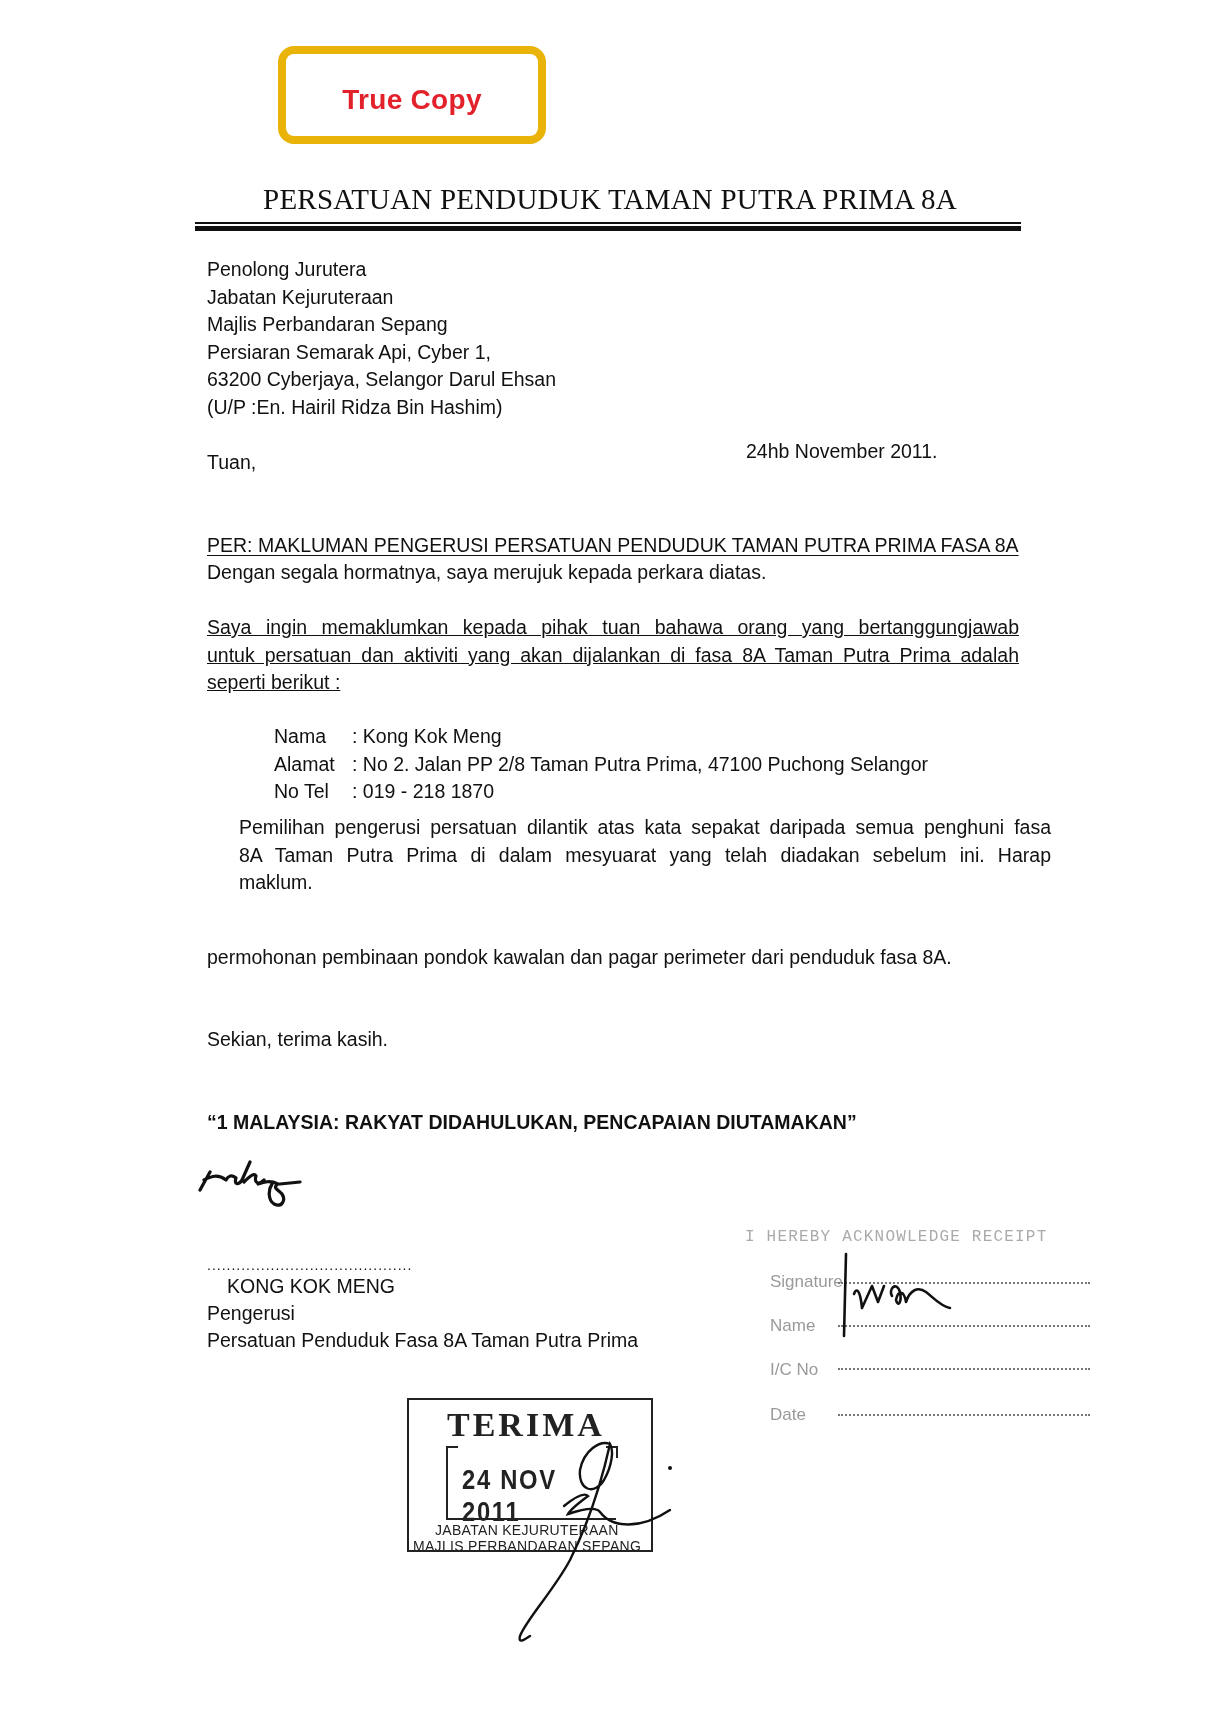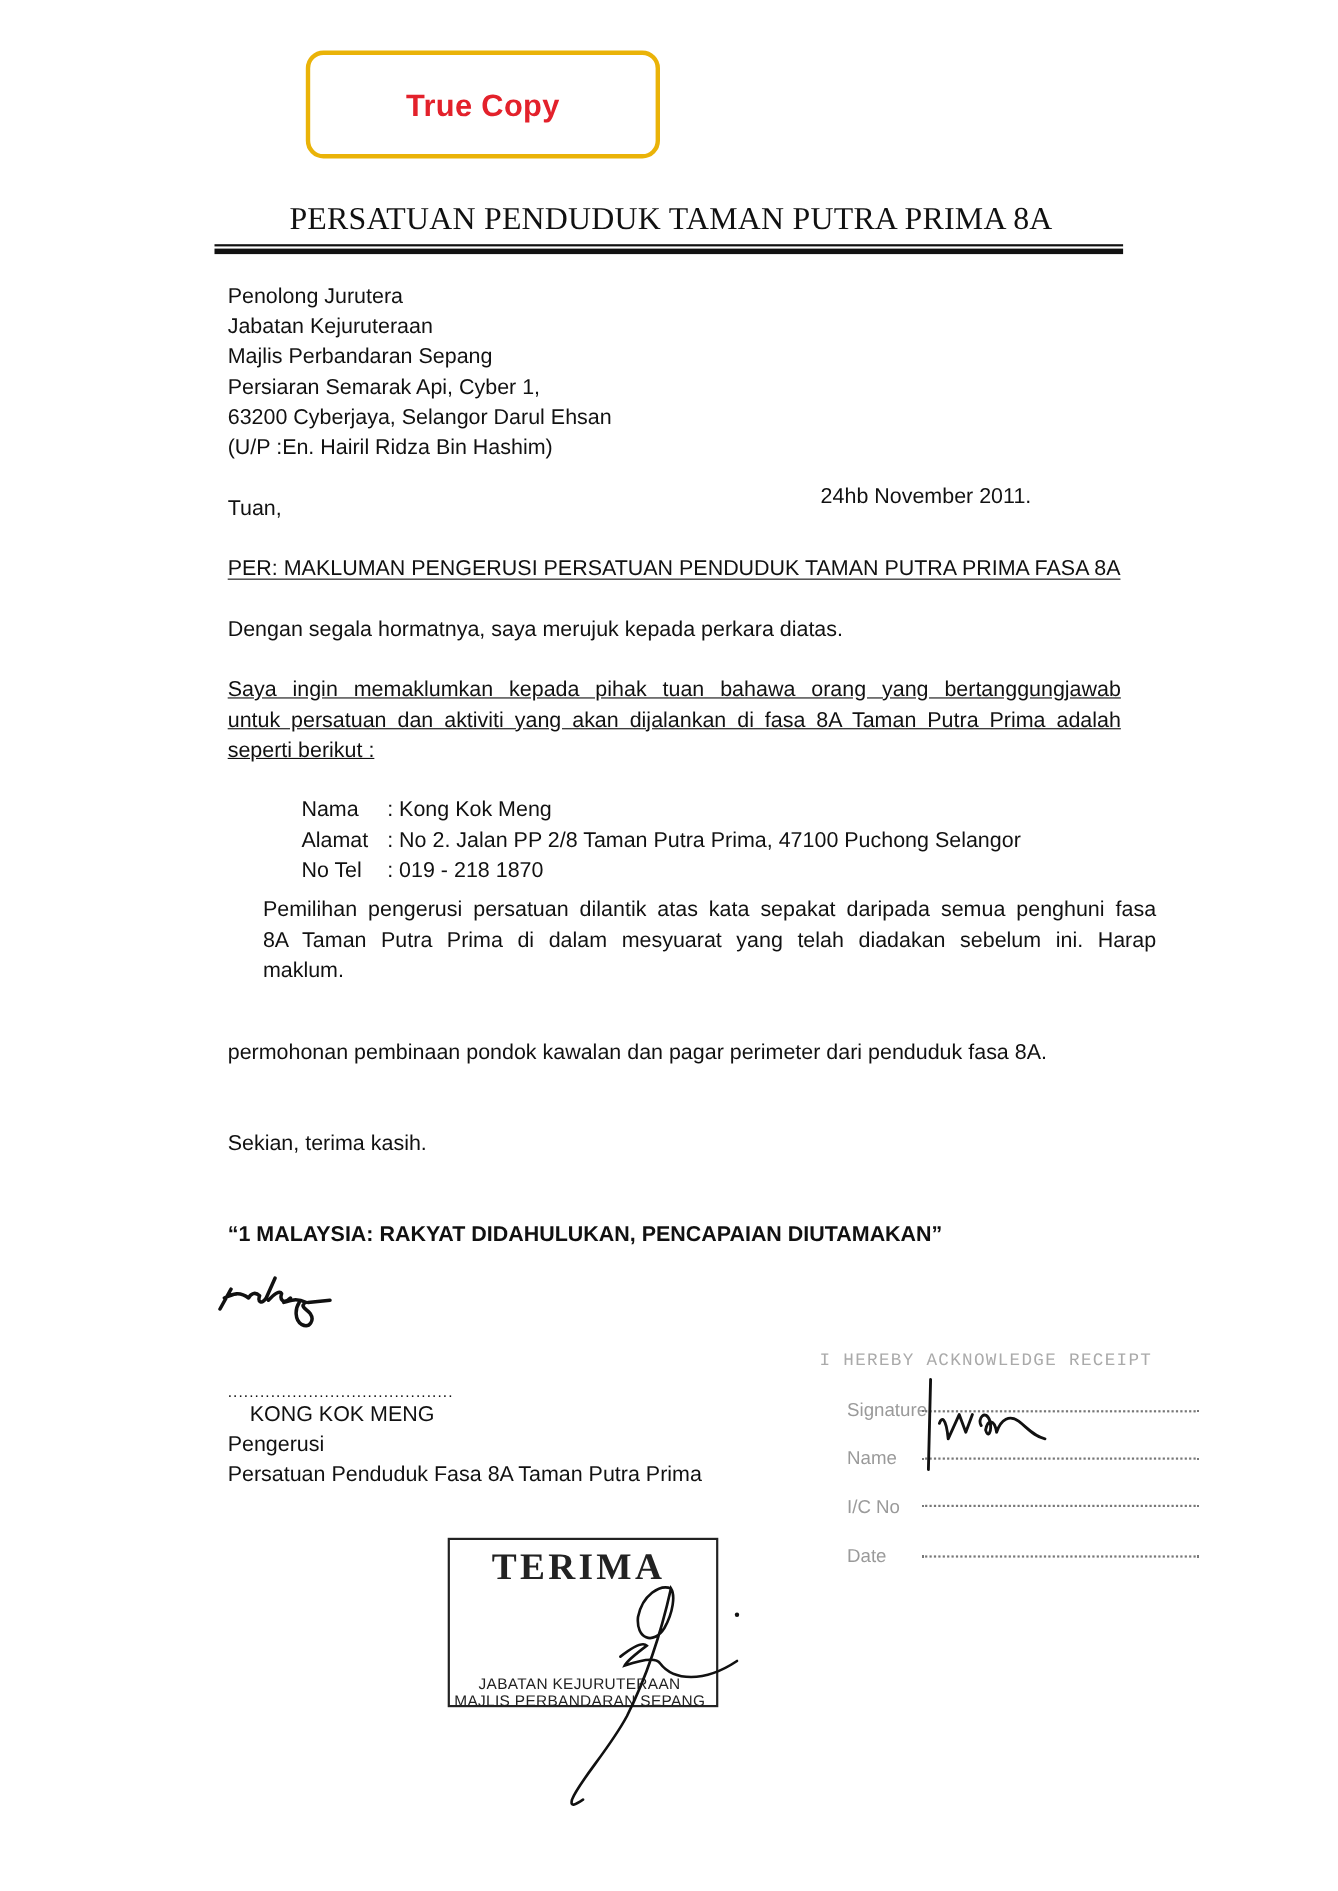--- a/index.html
+++ b/index.html
@@ -1,38 +1,38 @@
 <!DOCTYPE html>
 <html><head>
 <meta charset="utf-8">
 <style>
   html, body { margin: 0; padding: 0; background: #ffffff; }
   body { width: 1216px; height: 1719px; position: relative; overflow: hidden;
          font-family: "Liberation Sans", "DejaVu Sans", sans-serif; color: #111; }
   .abs { position: absolute; }
 
   
-  .truecopy { left: 278px; top: 46px; width: 322px; height: 98px;
-              border: 4px solid #eab308; border-radius: 16px; box-sizing: border-box; }
+  .truecopy { left: 278px; top: 46px; width: 268px; height: 98px;
+              border: 8px solid #eab308; border-radius: 16px; box-sizing: border-box; }
   .truecopy span { position: absolute; left: 0; right: 0; top: 30px; text-align: center;
                    color: #e3212b; font-weight: bold; font-size: 28px; letter-spacing: 0.3px; }
 
   
   .lh-title { left: 200px; top: 183px; width: 820px; text-align: center;
               font-family: "Liberation Serif", "DejaVu Serif", serif; font-size: 29px;
               letter-spacing: 0.2px; color: #111; }
   .lh-rule1 { left: 195px; top: 222px; width: 826px; height: 2px; background: #111; }
   .lh-rule2 { left: 195px; top: 226px; width: 826px; height: 5px; background: #111; }
 
   .t { font-size: 19.5px; line-height: 27.5px; white-space: nowrap; }
   .addr { left: 207px; top: 256px; }
   .addr div { height: 27.5px; }
   .date { left: 746px; top: 394px; margin-top: 44px; }
   .salute { left: 207px; top: 449px; }
-  .subject { left: 207px; top: 504px; text-decoration: underline; text-underline-offset: 3px; }
+  .subject { left: 207px; top: 532px; text-decoration: underline; text-underline-offset: 3px; }
   .para { left: 207px; width: 812px; white-space: normal; text-align: justify; }
   .p1 { top: 559px; }
   .p2 { top: 614px; text-align-last: left; text-decoration: underline; }
   .p2 .ln, .p3 .ln, .p4 .ln { display: block; text-align: justify; text-align-last: justify; height: 27.5px; }
   .p2 .ln.last, .p3 .ln.last, .p4 .ln.last { text-align-last: left; }
 
   .details { left: 274px; top: 723px; }
   .details .row { height: 27.5px; display: flex; }
   .details .lbl { width: 78px; display: inline-block; }
 
@@ -148,20 +148,23 @@
 <div class="abs ack ack-lbl" style="top:1405px;">Date</div>
 <div class="abs ack-line" style="top:1414px;"></div>
 
 <svg style="left:840px; top:1250px;" width="140" height="90" viewBox="0 0 140 90">
   <path d="M6 4 L4 86" fill="none" stroke="#111" stroke-width="2.6" stroke-linecap="round"></path>
   <path d="M14 44 C16 38 20 38 22 58 L32 36 L38 52 L44 36 M52 46 C48 40 56 30 60 42 C62 52 58 58 56 50 C58 40 64 40 66 52 C70 40 78 36 86 42 C94 48 100 56 110 58" fill="none" stroke="#111" stroke-width="2.6" stroke-linecap="round" stroke-linejoin="round"></path>
 </svg>
 
 <div class="abs stamp">
   <div class="stamp-title">TERIMA</div>
+  <div class="stamp-inner">
+    <div class="stamp-date">24 NOV 2011</div>
+  </div>
   <div class="stamp-l1">JABATAN KEJURUTERAAN</div>
   <div class="stamp-l2">MAJLIS PERBANDARAN SEPANG</div>
 </div>
 
 <svg style="left:540px; top:1440px;" width="180" height="200" viewBox="0 0 180 200">
   <path d="M70 4 C60 0 44 10 40 30 C38 50 54 56 64 40 C72 26 74 10 70 4 C62 40 50 80 30 120 C14 150 -14 180 -20 196 C-22 204 -16 200 -10 196" fill="none" stroke="#111" stroke-width="2.4" stroke-linecap="round"></path>
   <path d="M24 66 C34 58 44 52 48 56 C40 62 30 70 28 74 C40 70 56 66 60 72 C72 88 100 90 130 70" fill="none" stroke="#111" stroke-width="2.4" stroke-linecap="round"></path>
   <circle cx="130" cy="28" r="2" fill="#111"></circle>
 </svg>
 

